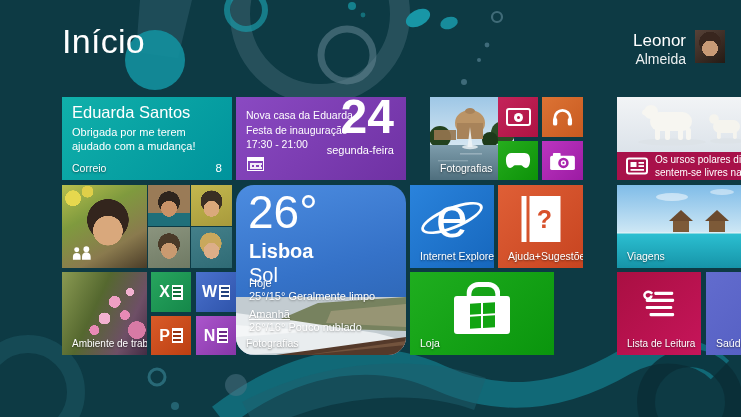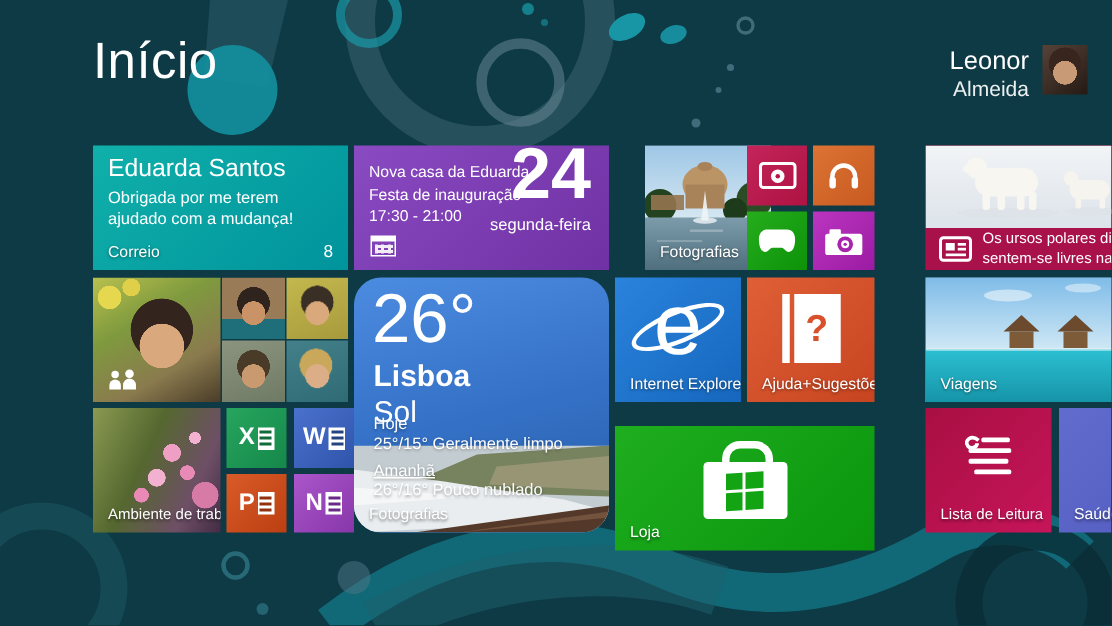--- a/index.html
+++ b/index.html
@@ -95,21 +95,21 @@
   .ie-wrap { position:absolute; left:50%; top:2px; transform:translateX(-50%); width:60px; height:60px; text-align:center; }
   .ie-e { font-size:58px; line-height:60px; font-weight:400; }
   .ie-orbit { position:absolute; left:-3px; top:20px; width:66px; height:22px; border:3.5px solid #fff; border-radius:50%; transform:rotate(-22deg); }
 
   .help { left:498px; top:185px; width:85px; height:83px; background:linear-gradient(135deg,#df5f36,#c74420); }
   .help-icon { position:absolute; left:50%; top:11px; transform:translateX(-50%); display:flex; gap:3px; }
   .help-strip { width:5px; height:46px; background:#fff; }
   .help-book { width:31px; height:46px; background:#fff; display:flex; align-items:center; justify-content:center; }
   .help-q { color:#d8512c; font-size:25px; font-weight:700; }
 
-  .store { left:410px; top:284px; width:173px; height:83px; background:linear-gradient(135deg,#1fae1f,#0a950d); }
+  .store { left:410px; top:272px; width:144px; height:83px; background:linear-gradient(135deg,#1fae1f,#0a950d); }
   .bag { position:absolute; left:50%; top:52%; transform:translate(-50%,-50%); width:56px; height:38px; background:#fff; border-radius:3px; display:grid; place-items:center; }
   .bag::before { content:""; position:absolute; top:-14px; left:50%; transform:translateX(-46%); width:24px; height:16px; border:5px solid #fff; border-bottom:none; border-radius:12px 12px 0 0; }
   .winlogo { display:grid; grid-template-columns:11px 12px; grid-template-rows:11px 12px; gap:2px; transform:skewY(-4deg); }
   .winlogo i { background:#12a412; }
 
   .desktop { left:62px; top:272px; width:85px; height:83px;
     background:
       radial-gradient(circle 6px at 62% 36%, #ef9fc4 97%, transparent),
       radial-gradient(circle 5px at 74% 52%, #e88ab5 97%, transparent),
       radial-gradient(circle 6px at 50% 56%, #f2b1d0 97%, transparent),

